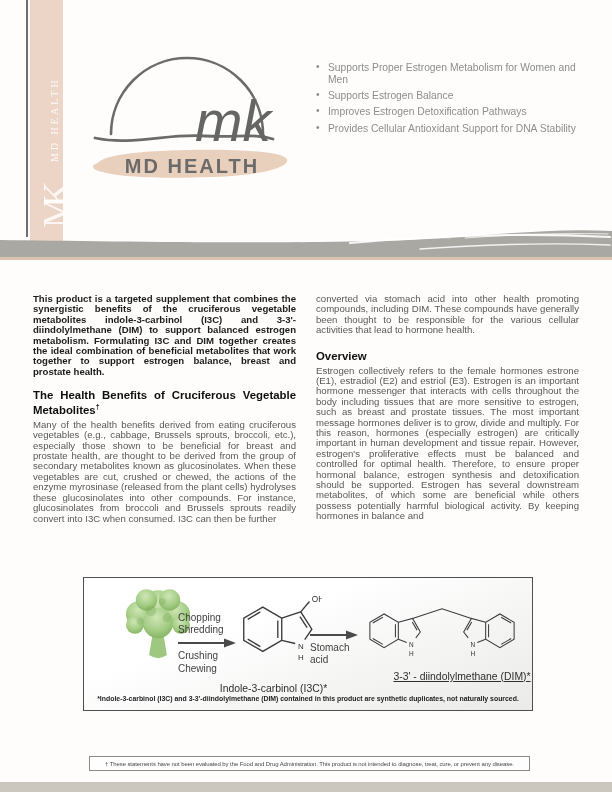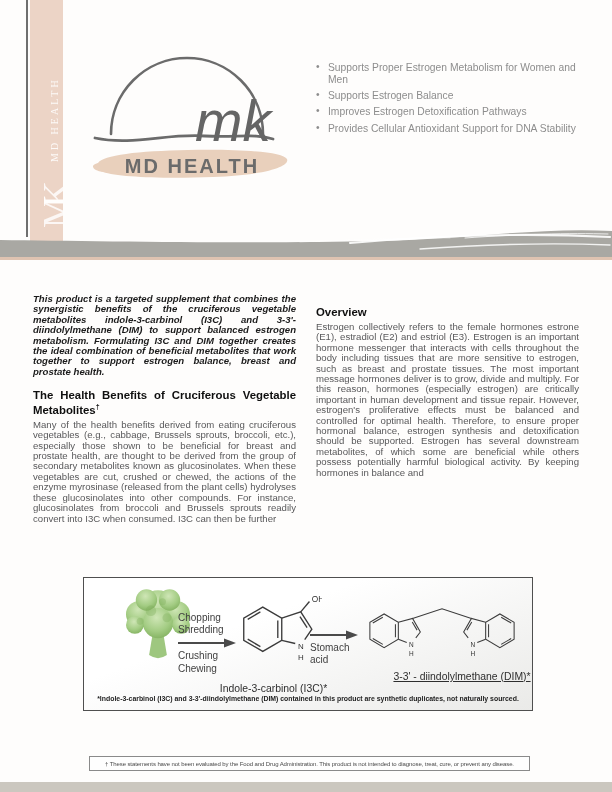--- a/index.html
+++ b/index.html
@@ -48,21 +48,21 @@
   
   .content{
     position:absolute;left:33px;top:294px;width:546px;
     display:flex;gap:20px;
   }
   .col{width:263px;}
   .para{
     margin:0 0 10px 0;font-size:9.6px;line-height:10.4px;
     text-align:justify;color:#58585a;
   }
-  .para.intro{font-weight:bold;color:#1b1b1b;font-style:italic;}
+  .para.intro{font-weight:bold;color:#1b1b1b;}
   .sec-head{
     margin:12px 0 2px 0;font-size:11.4px;line-height:1.22;
     font-weight:bold;color:#0f0f0f;text-align:justify;
   }
   .sec-head sup{font-size:7px;}
   .col.right .para.first{margin-bottom:14px;}
 
   
   .diagram{
     position:absolute;left:83px;top:577px;width:450px;height:134px;
@@ -152,20 +152,21 @@
   </svg>
   <div class="tan-rule"></div>
 
   <div class="content">
     <div class="col left">
       <p class="para intro">This product is a targeted supplement that combines the synergistic benefits of the cruciferous vegetable metabolites indole-3-carbinol (I3C) and 3-3'-diindolylmethane (DIM) to support balanced estrogen metabolism. Formulating I3C and DIM together creates the ideal combination of beneficial metabolites that work together to support estrogen balance, breast and prostate health.</p>
       <h2 class="sec-head"><span>The Health Benefits of Cruciferous Vegetable Metabolites</span><sup>†</sup></h2>
       <p class="para">Many of the health benefits derived from eating cruciferous vegetables (e.g., cabbage, Brussels sprouts, broccoli, etc.), especially those shown to be beneficial for breast and prostate health, are thought to be derived from the group of secondary metabolites known as glucosinolates. When these vegetables are cut, crushed or chewed, the actions of the enzyme myrosinase (released from the plant cells) hydrolyses these glucosinolates into other compounds. For instance, glucosinolates from broccoli and Brussels sprouts readily convert into I3C when consumed. I3C can then be further</p>
     </div>
     <div class="col right">
+      <p class="para first">converted via stomach acid into other health promoting compounds, including DIM. These compounds have generally been thought to be responsible for the various cellular activities that lead to hormone health.</p>
       <h2 class="sec-head">Overview</h2>
       <p class="para">Estrogen collectively refers to the female hormones estrone (E1), estradiol (E2) and estriol (E3). Estrogen is an important hormone messenger that interacts with cells throughout the body including tissues that are more sensitive to estrogen, such as breast and prostate tissues. The most important message hormones deliver is to grow, divide and multiply. For this reason, hormones (especially estrogen) are critically important in human development and tissue repair. However, estrogen's proliferative effects must be balanced and controlled for optimal health. Therefore, to ensure proper hormonal balance, estrogen synthesis and detoxification should be supported. Estrogen has several downstream metabolites, of which some are beneficial while others possess potentially harmful biological activity. By keeping hormones in balance and</p>
     </div>
   </div>
 
   <div class="diagram">
 
     <svg class="veg-figure" viewBox="0 0 100 90">
       <defs>
         <radialGradient id="gG" cx="45%" cy="32%" r="75%">

